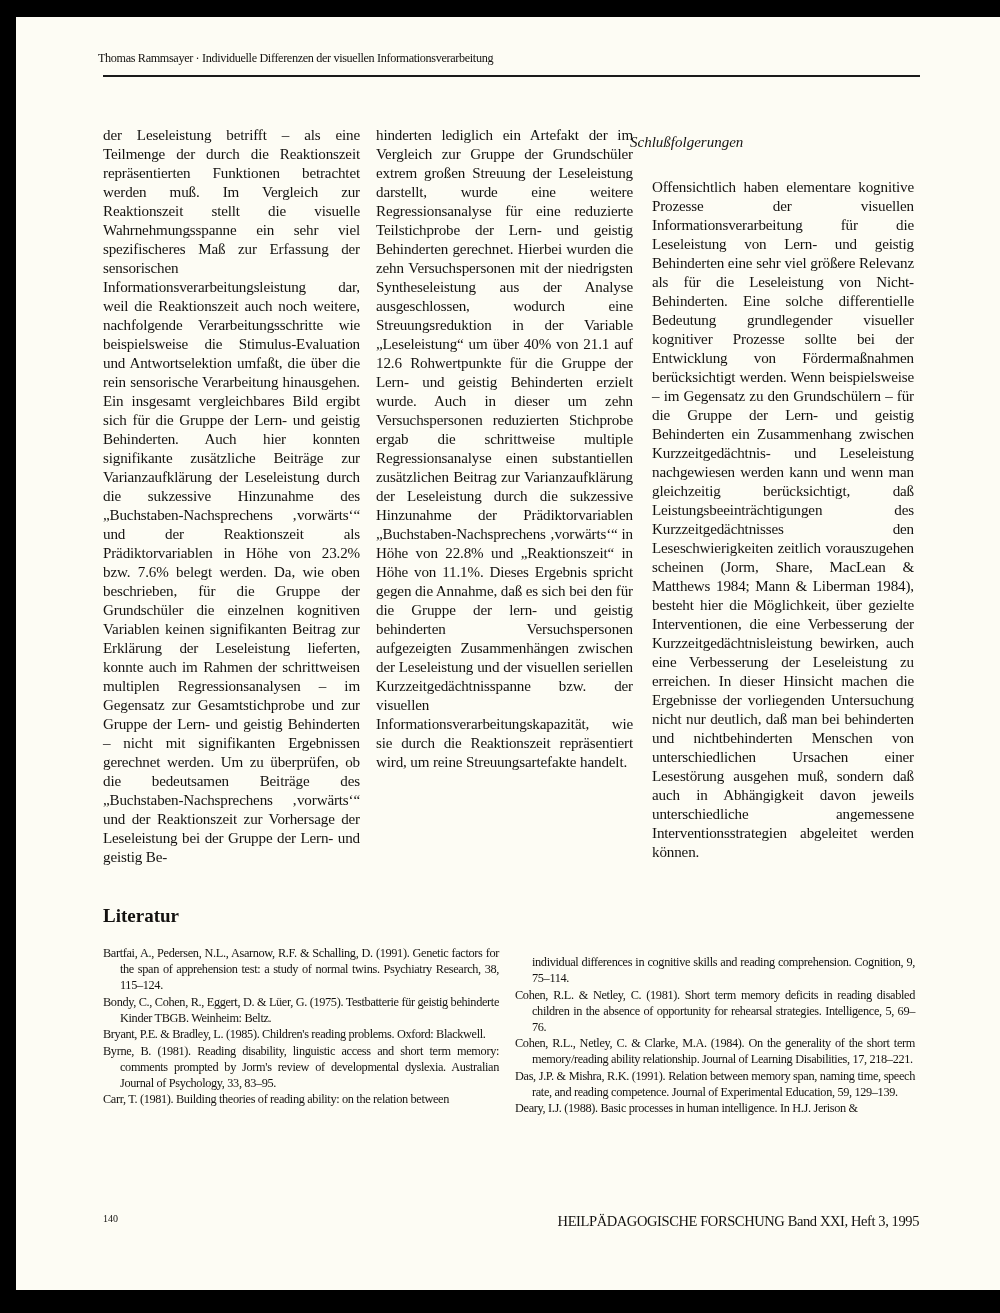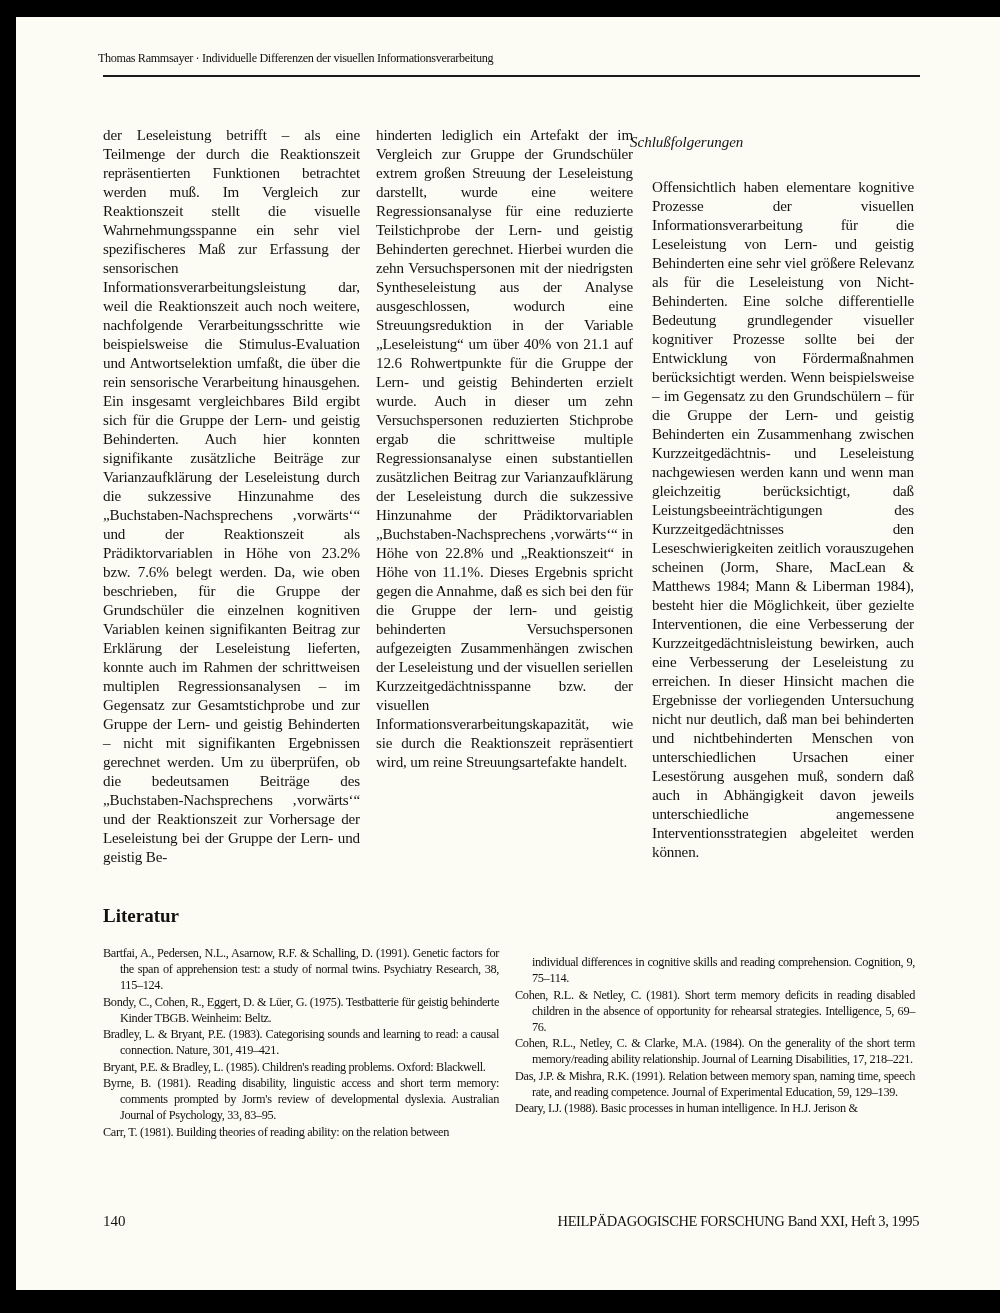--- a/index.html
+++ b/index.html
@@ -41,21 +41,21 @@
     font-size: 12.3px; line-height: 16px; letter-spacing: -0.35px;
     text-align: justify;
   }
   .refs1 { left: 103px; }
   .refs2 { left: 515px; width: 400px; top: 943px; }
   .ref {
     padding-left: 17px; text-indent: -17px; margin: 0 0 0.6px 0;
   }
   .ref.cont { padding-left: 17px; text-indent: 0; margin-top: 11px; }
   .footer-page {
-    position: absolute; left: 103px; top: 1213px; font-size: 15px;
+    position: absolute; left: 103px; top: 1213px; font-size: 10px;
   }
   .footer-journal {
     position: absolute; right: 81px; top: 1213px; font-size: 14.5px; letter-spacing: -0.4px;
     white-space: nowrap;
   }
   p { margin: 0; }
 </style>
 </head>
 <body>
 
@@ -75,21 +75,20 @@
 <div class="sect-head">Schlußfolgerungen</div>
 <div class="col col3">
   <p>Offensichtlich haben elementare kognitive Prozesse der visuellen Informationsverarbeitung für die Leseleistung von Lern- und geistig Behinderten eine sehr viel größere Relevanz als für die Leseleistung von Nicht-Behinderten. Eine solche differentielle Bedeutung grundlegender visueller kognitiver Prozesse sollte bei der Entwicklung von Fördermaßnahmen berücksichtigt werden. Wenn beispielsweise – im Gegensatz zu den Grundschülern – für die Gruppe der Lern- und geistig Behinderten ein Zusammenhang zwischen Kurzzeitgedächtnis- und Leseleistung nachgewiesen werden kann und wenn man gleichzeitig berücksichtigt, daß Leistungsbeeinträchtigungen des Kurzzeitgedächtnisses den Leseschwierigkeiten zeitlich vorauszugehen scheinen (Jorm, Share, MacLean &amp; Matthews 1984; Mann &amp; Liberman 1984), besteht hier die Möglichkeit, über gezielte Interventionen, die eine Verbesserung der Kurzzeitgedächtnisleistung bewirken, auch eine Verbesserung der Leseleistung zu erreichen. In dieser Hinsicht machen die Ergebnisse der vorliegenden Untersuchung nicht nur deutlich, daß man bei behinderten und nichtbehinderten Menschen von unterschiedlichen Ursachen einer Lesestörung ausgehen muß, sondern daß auch in Abhängigkeit davon jeweils unterschiedliche angemessene Interventionsstrategien abgeleitet werden können.</p>
 </div>
 
 <div class="lit-head">Literatur</div>
 
 <div class="refs refs1">
   <p class="ref">Bartfai, A., Pedersen, N.L., Asarnow, R.F. &amp; Schalling, D. (1991). Genetic factors for the span of apprehension test: a study of normal twins. Psychiatry Research, 38, 115–124.</p>
   <p class="ref">Bondy, C., Cohen, R., Eggert, D. &amp; Lüer, G. (1975). Testbatterie für geistig behinderte Kinder TBGB. Weinheim: Beltz.</p>
-  <p class="ref">Bradley, L. &amp; Bryant, P.E. (1983). Categorising sounds and learning to read: a causal connection. Nature, 301, 419–421.</p>
   <p class="ref">Bryant, P.E. &amp; Bradley, L. (1985). Children's reading problems. Oxford: Blackwell.</p>
   <p class="ref">Byrne, B. (1981). Reading disability, linguistic access and short term memory: comments prompted by Jorm's review of developmental dyslexia. Australian Journal of Psychology, 33, 83–95.</p>
   <p class="ref">Carr, T. (1981). Building theories of reading ability: on the relation between</p>
 </div>
 
 <div class="refs refs2">
   <p class="ref cont">individual differences in cognitive skills and reading comprehension. Cognition, 9, 75–114.</p>
   <p class="ref">Cohen, R.L. &amp; Netley, C. (1981). Short term memory deficits in reading disabled children in the absence of opportunity for rehearsal strategies. Intelligence, 5, 69–76.</p>
   <p class="ref">Cohen, R.L., Netley, C. &amp; Clarke, M.A. (1984). On the generality of the short term memory/reading ability relationship. Journal of Learning Disabilities, 17, 218–221.</p>
   <p class="ref">Das, J.P. &amp; Mishra, R.K. (1991). Relation between memory span, naming time, speech rate, and reading competence. Journal of Experimental Education, 59, 129–139.</p>

